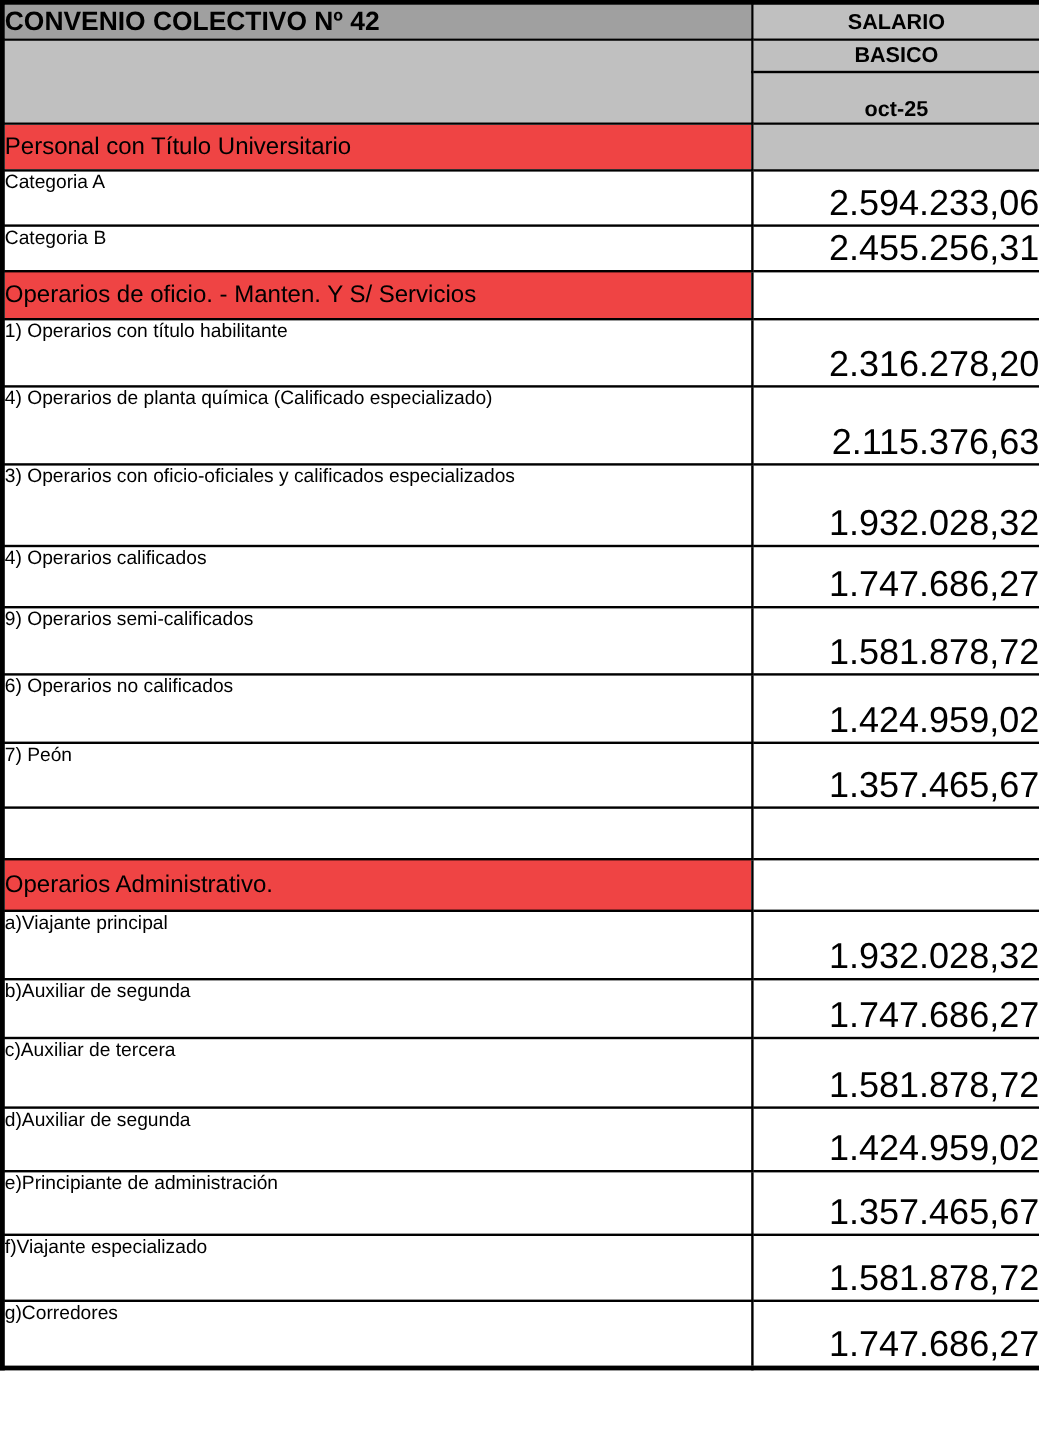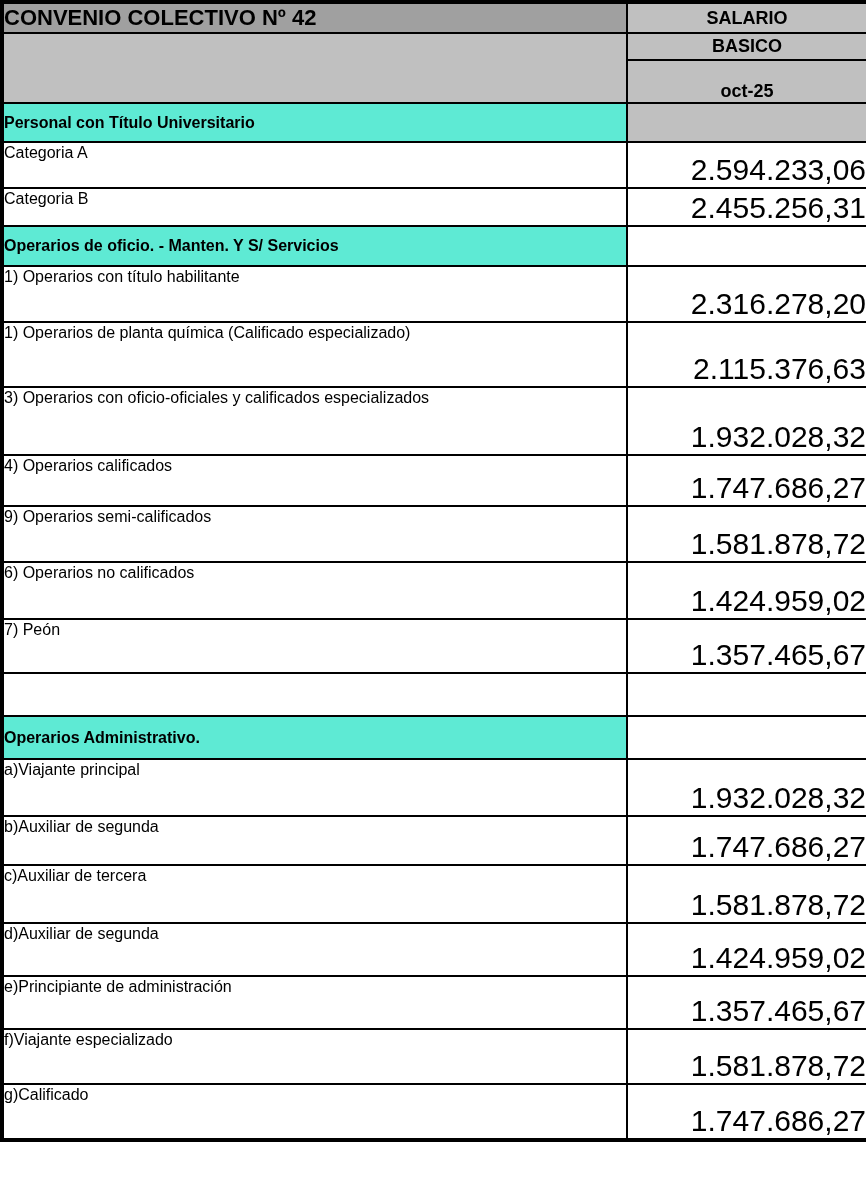--- a/index.html
+++ b/index.html
@@ -48,23 +48,23 @@
     vertical-align: bottom;
     padding-bottom: 7px;
     border-bottom: 4px solid #000;
   }
   td.c-merged {
     background: #c0c0c0;
     border-bottom: 4px solid #000;
   }
   
   td.sec-lbl {
-    background: #5eead4;
-    font-weight: bold;
-    font-size: 16px;
+    background: #ef4444;
+    font-weight: normal;
+    font-size: 20px;
     vertical-align: middle;
     padding-left: 8px;
   }
   td.sec-val {
     background: #ffffff;
     border-left: 4px solid #000;
   }
   td.sec-val.gray {
     background: #c0c0c0;
   }
@@ -124,21 +124,21 @@
 
     <tr style="height:40px">
       <td class="sec-lbl">Operarios de oficio. - Manten. Y S/ Servicios</td>
       <td class="sec-val"></td>
     </tr>
     <tr style="height:56px">
       <td class="lbl">1) Operarios con título habilitante</td>
       <td class="val">2.316.278,20</td>
     </tr>
     <tr style="height:65px">
-      <td class="lbl">1) Operarios de planta química (Calificado especializado)</td>
+      <td class="lbl">4) Operarios de planta química (Calificado especializado)</td>
       <td class="val">2.115.376,63</td>
     </tr>
     <tr style="height:68px">
       <td class="lbl">3) Operarios con oficio-oficiales y calificados especializados</td>
       <td class="val">1.932.028,32</td>
     </tr>
     <tr style="height:51px">
       <td class="lbl">4) Operarios calificados</td>
       <td class="val">1.747.686,27</td>
     </tr>
@@ -182,18 +182,18 @@
     </tr>
     <tr style="height:53px">
       <td class="lbl">e)Principiante de administración</td>
       <td class="val">1.357.465,67</td>
     </tr>
     <tr style="height:55px">
       <td class="lbl">f)Viajante especializado</td>
       <td class="val">1.581.878,72</td>
     </tr>
     <tr style="height:56px">
-      <td class="lbl">g)Calificado</td>
+      <td class="lbl">g)Corredores</td>
       <td class="val">1.747.686,27</td>
     </tr>
   </tbody>
     </table>
 </div>
 
 </body></html>

